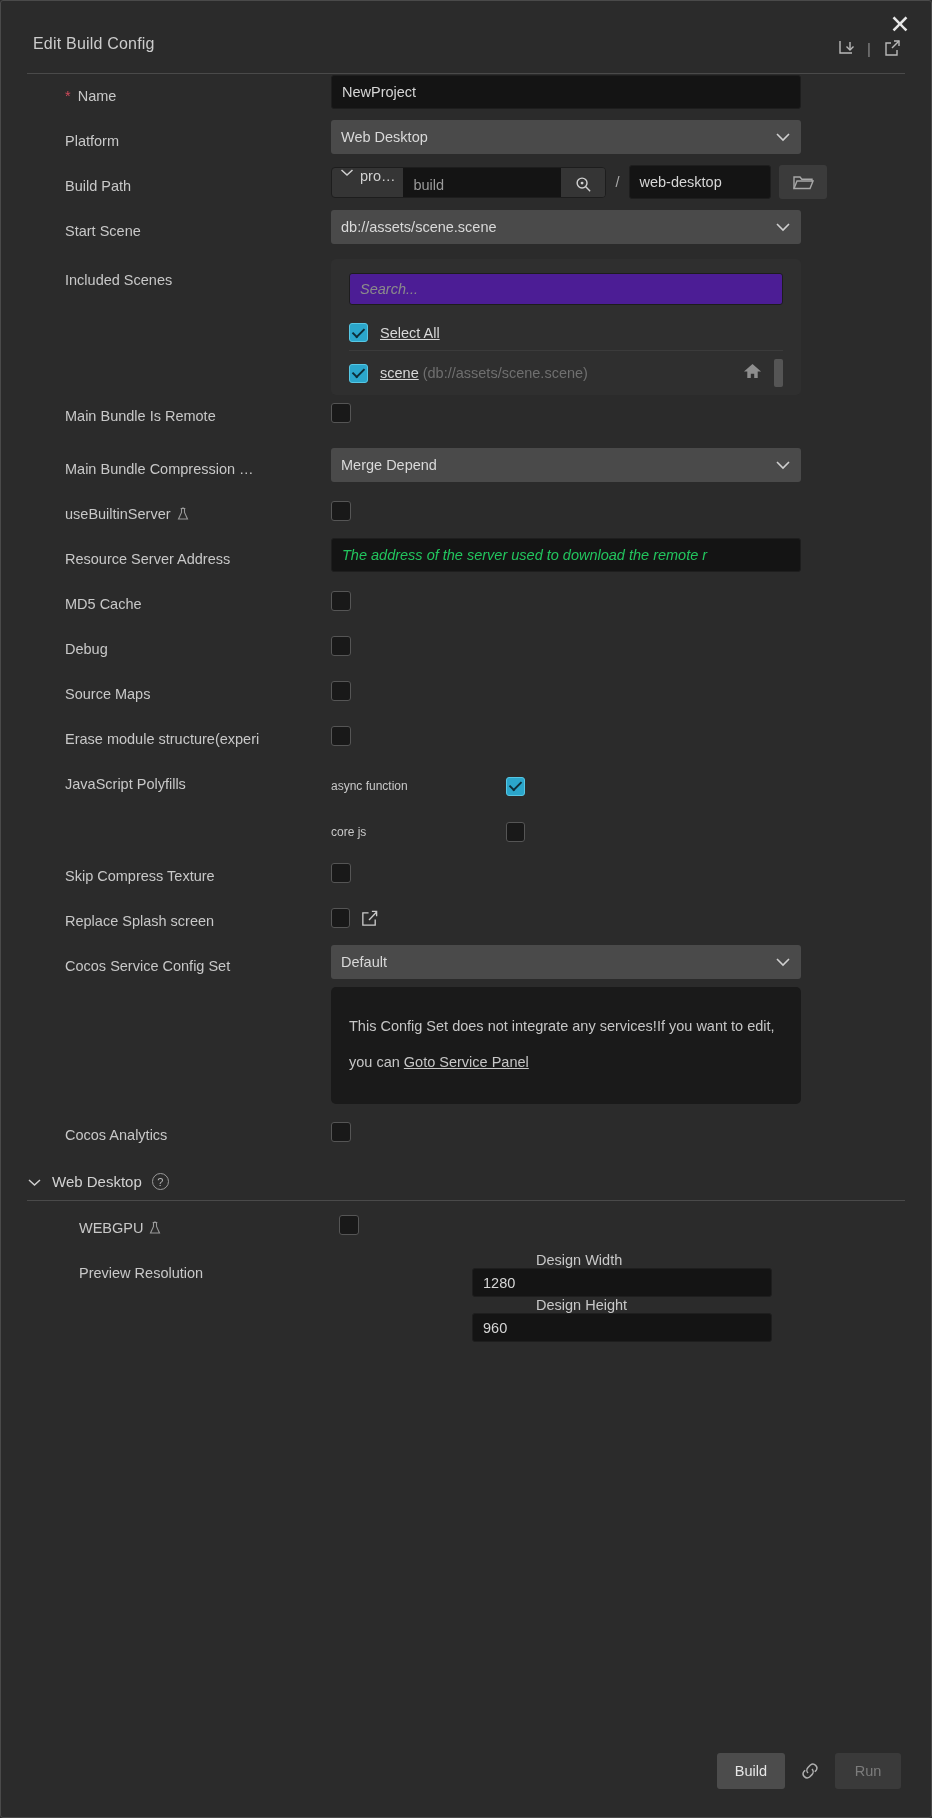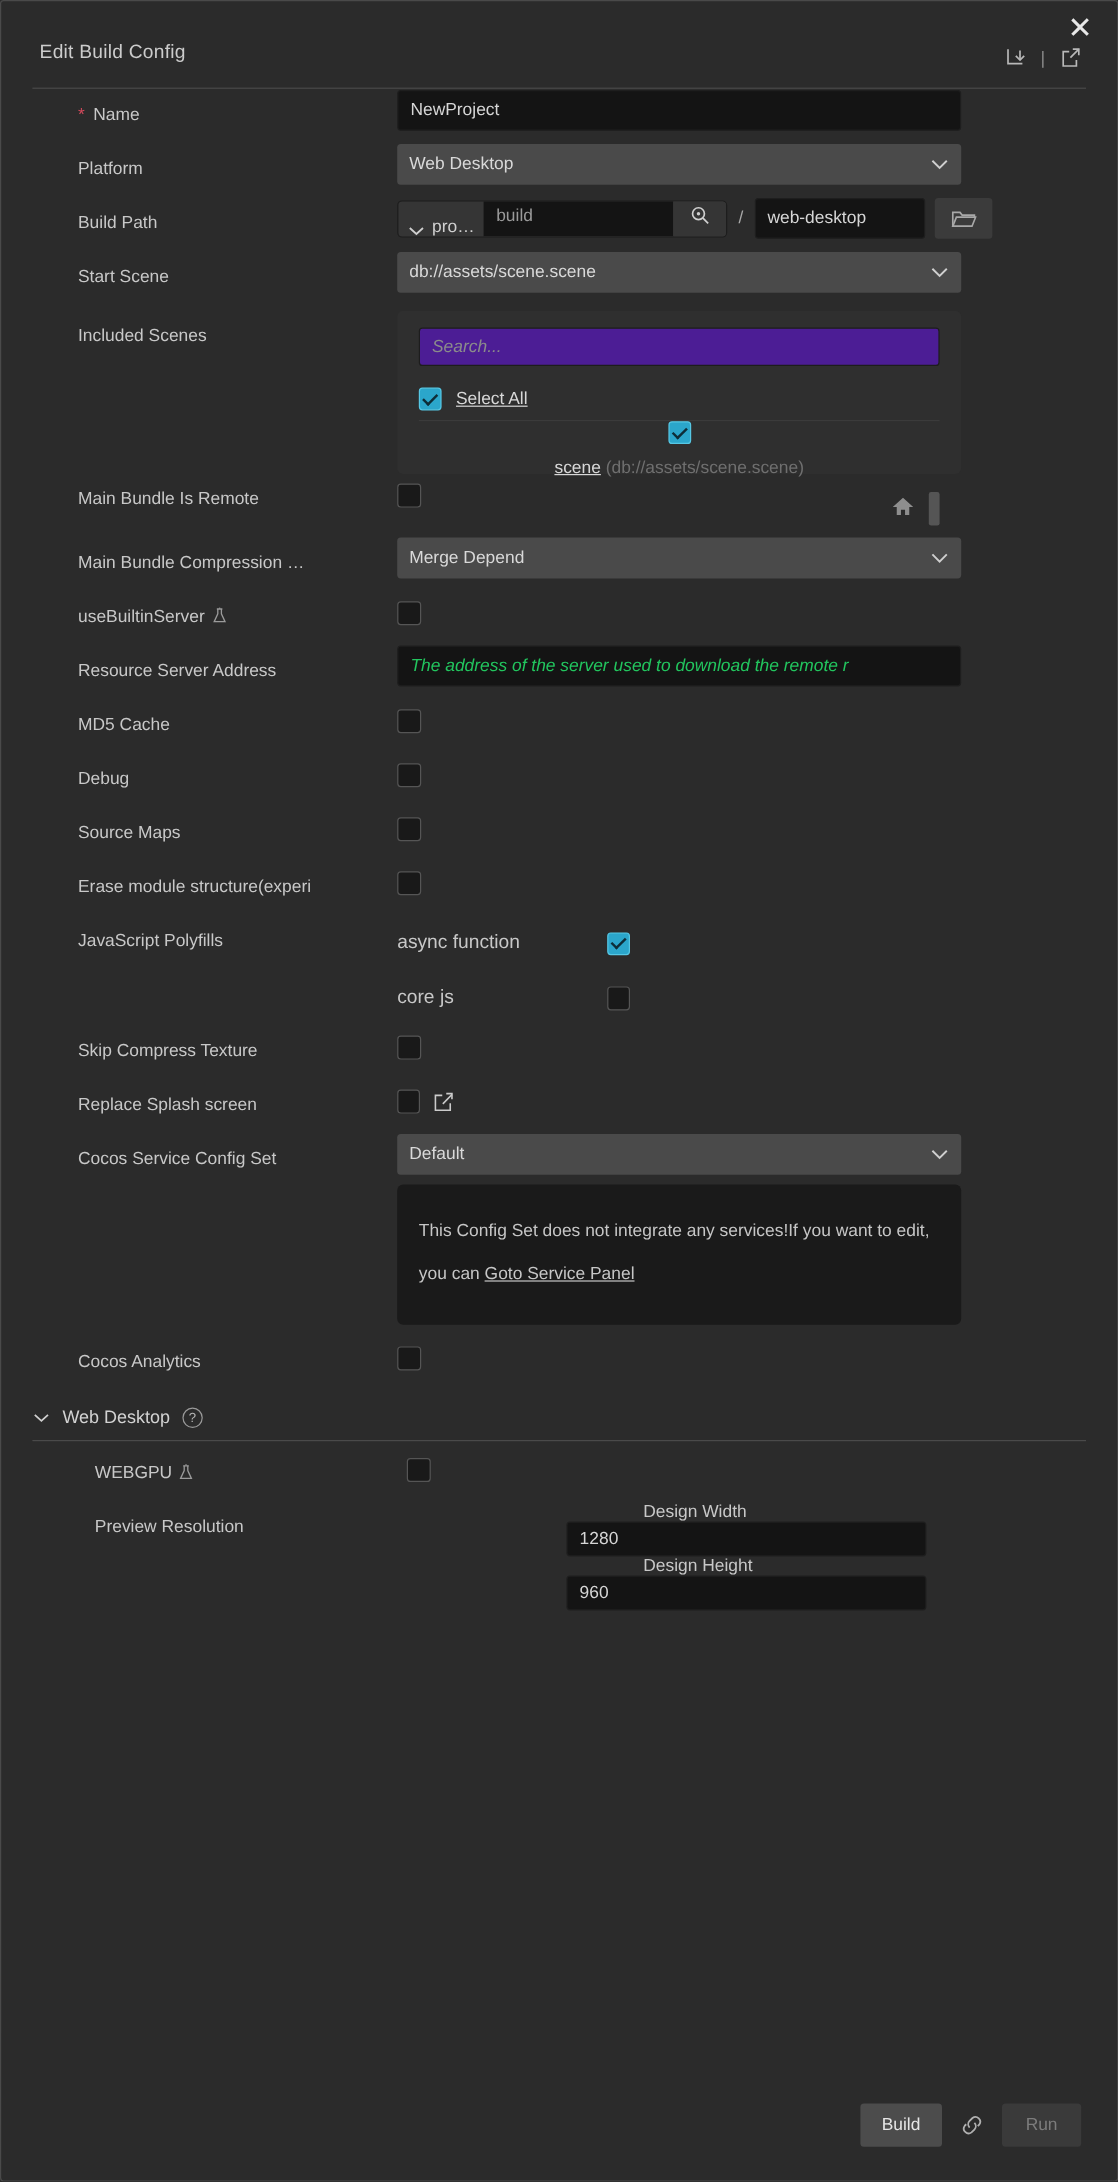--- a/index.html
+++ b/index.html
@@ -96,21 +96,21 @@
     padding: 0 10px;
     display: flex; align-items: center; justify-content: space-between;
     cursor: pointer;
   }
   .select .chev { color: #c9c9c9; font-size: 13px; }
   .chev-svg { display:block; }
 
   
   .path-wrap { display: flex; align-items: center; gap: 0; }
   .path-left {
-    display: flex; align-items: flex-end;
+    display: flex; align-items: flex-start;
     height: 31px;
     background: #353535;
     border: 1px solid #1d1d1d;
     border-radius: 4px;
     padding: 0 0 0 8px;
     overflow: hidden;
   }
   .path-left .pchev { margin-right: 6px; display:flex; }
   .path-prefix {
     font-size: 14.5px; color: #d0d0d0;
@@ -166,21 +166,21 @@
     color: #8b8b8b;
     font-size: 14.5px;
     font-style: italic;
   }
   .scene-line {
     display: flex; align-items: center;
     height: 36px;
     border-bottom: 1px solid #3b3b3b;
     gap: 12px;
   }
-  .scene-line.last { border-bottom: none; height: 44px; flex-direction: column; }
+  .scene-line.last { border-bottom: none; height: 44px; }
   .scene-name { font-size: 14.5px; color: #d8d8d8; text-decoration: underline; }
   .scene-path { font-size: 14.5px; color: #6f6f6f; margin-left: 4px; }
   .scene-right { margin-left: auto; display: flex; align-items: center; gap: 12px; }
   .scroll-thumb { width: 9px; height: 28px; background: #555; border-radius: 2px; }
 
   
   .cb {
     width: 19px; height: 19px;
     border-radius: 3px;
     background: #161616;
@@ -197,21 +197,21 @@
     border-width: 0 2.5px 2.5px 0;
     transform: rotate(45deg) translate(-1px,-1px);
   }
   .cb.sq {
     width: 20px; height: 20px;
     border-radius: 3px; background: #191919; border: 1px solid #555;
   }
 
   
   .pf-row { display: flex; align-items: center; height: 46px; }
-  .pf-label { width: 175px; font-size: 16px; color: #c8c8c8; }
+  .pf-label { width: 175px; font-size: 12px; color: #c8c8c8; }
 
   
   .note {
     width: 470px;
     background: #1a1a1a;
     border-radius: 5px;
     padding: 22px 18px 24px 18px;
     margin-top: 8px;
     font-size: 14.5px;
     line-height: 2.45;

